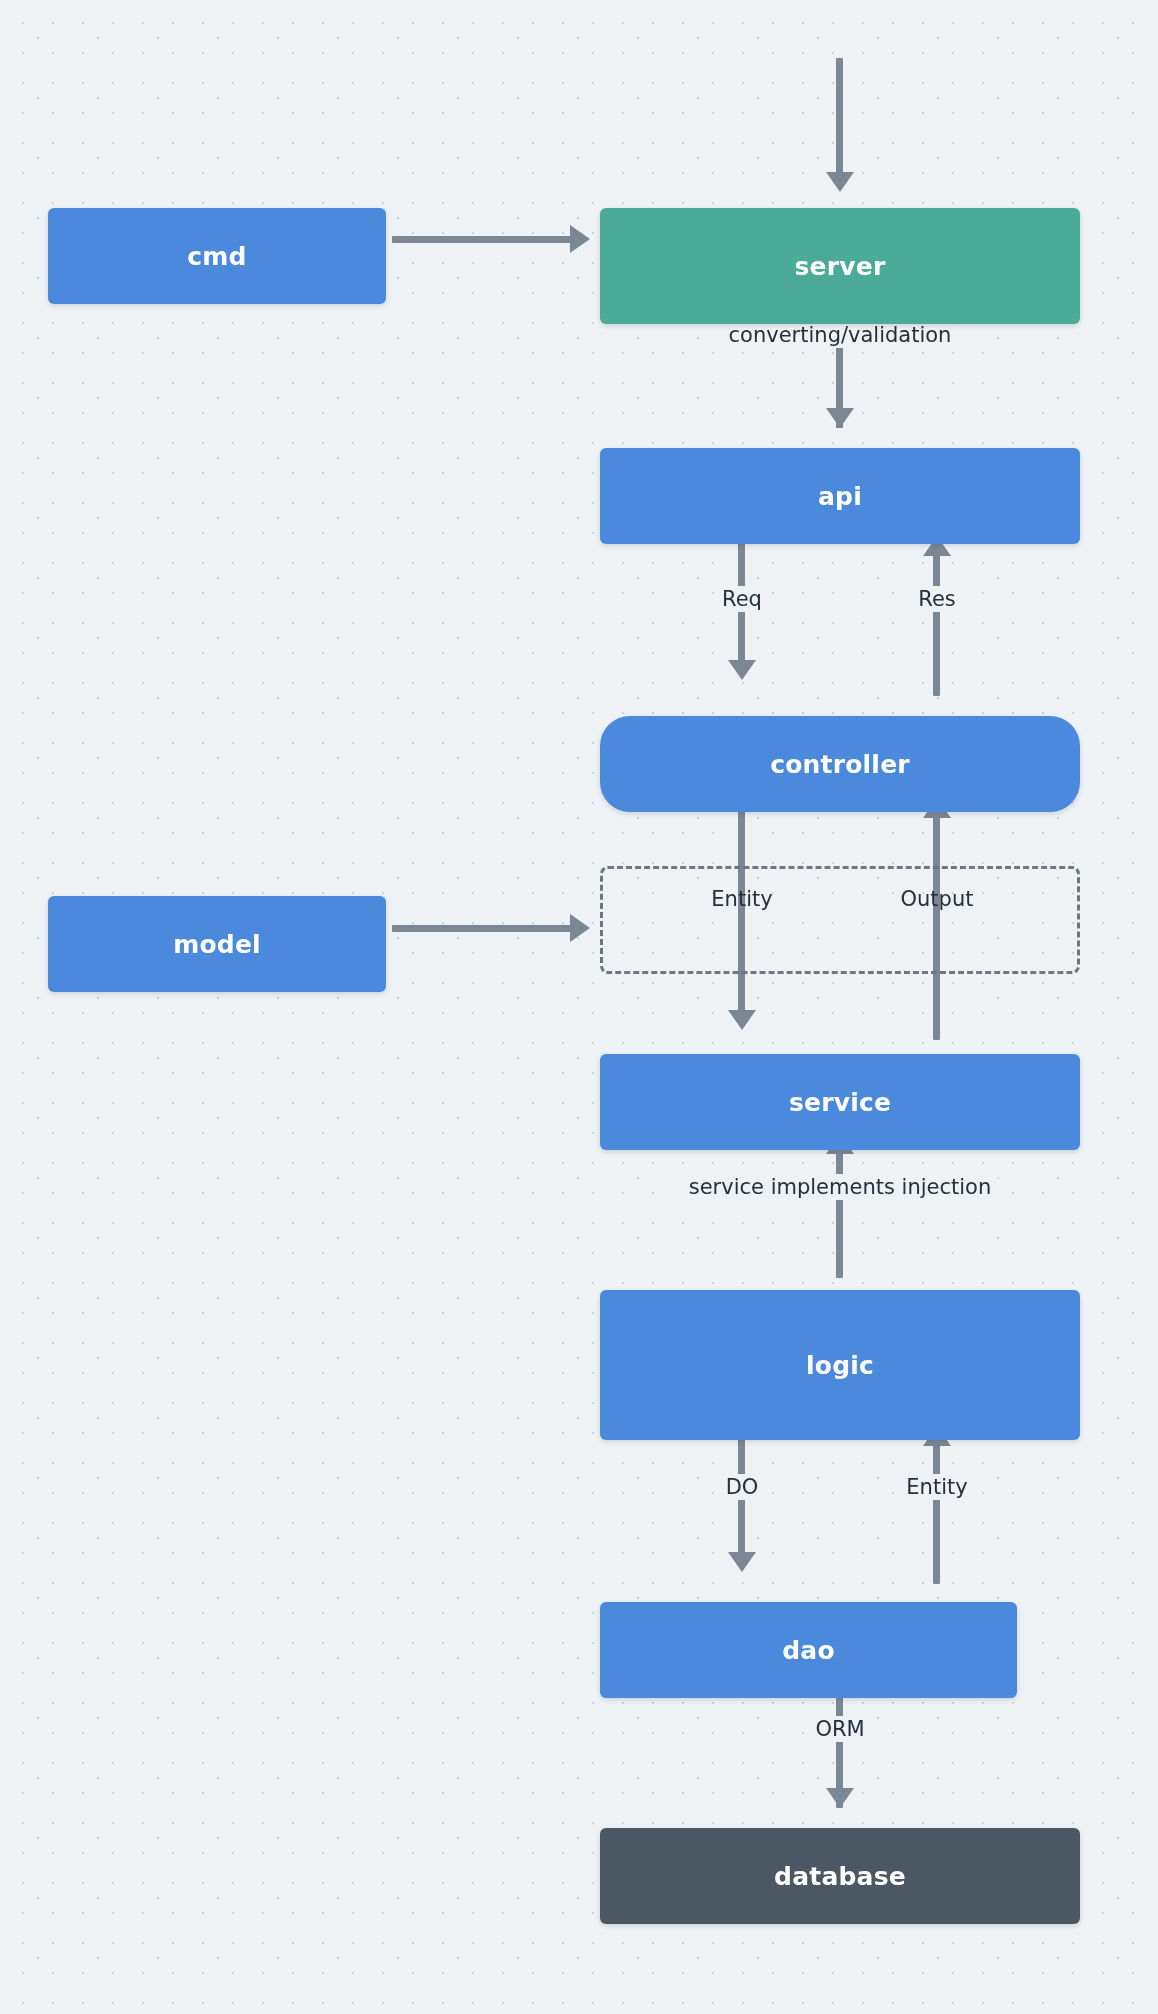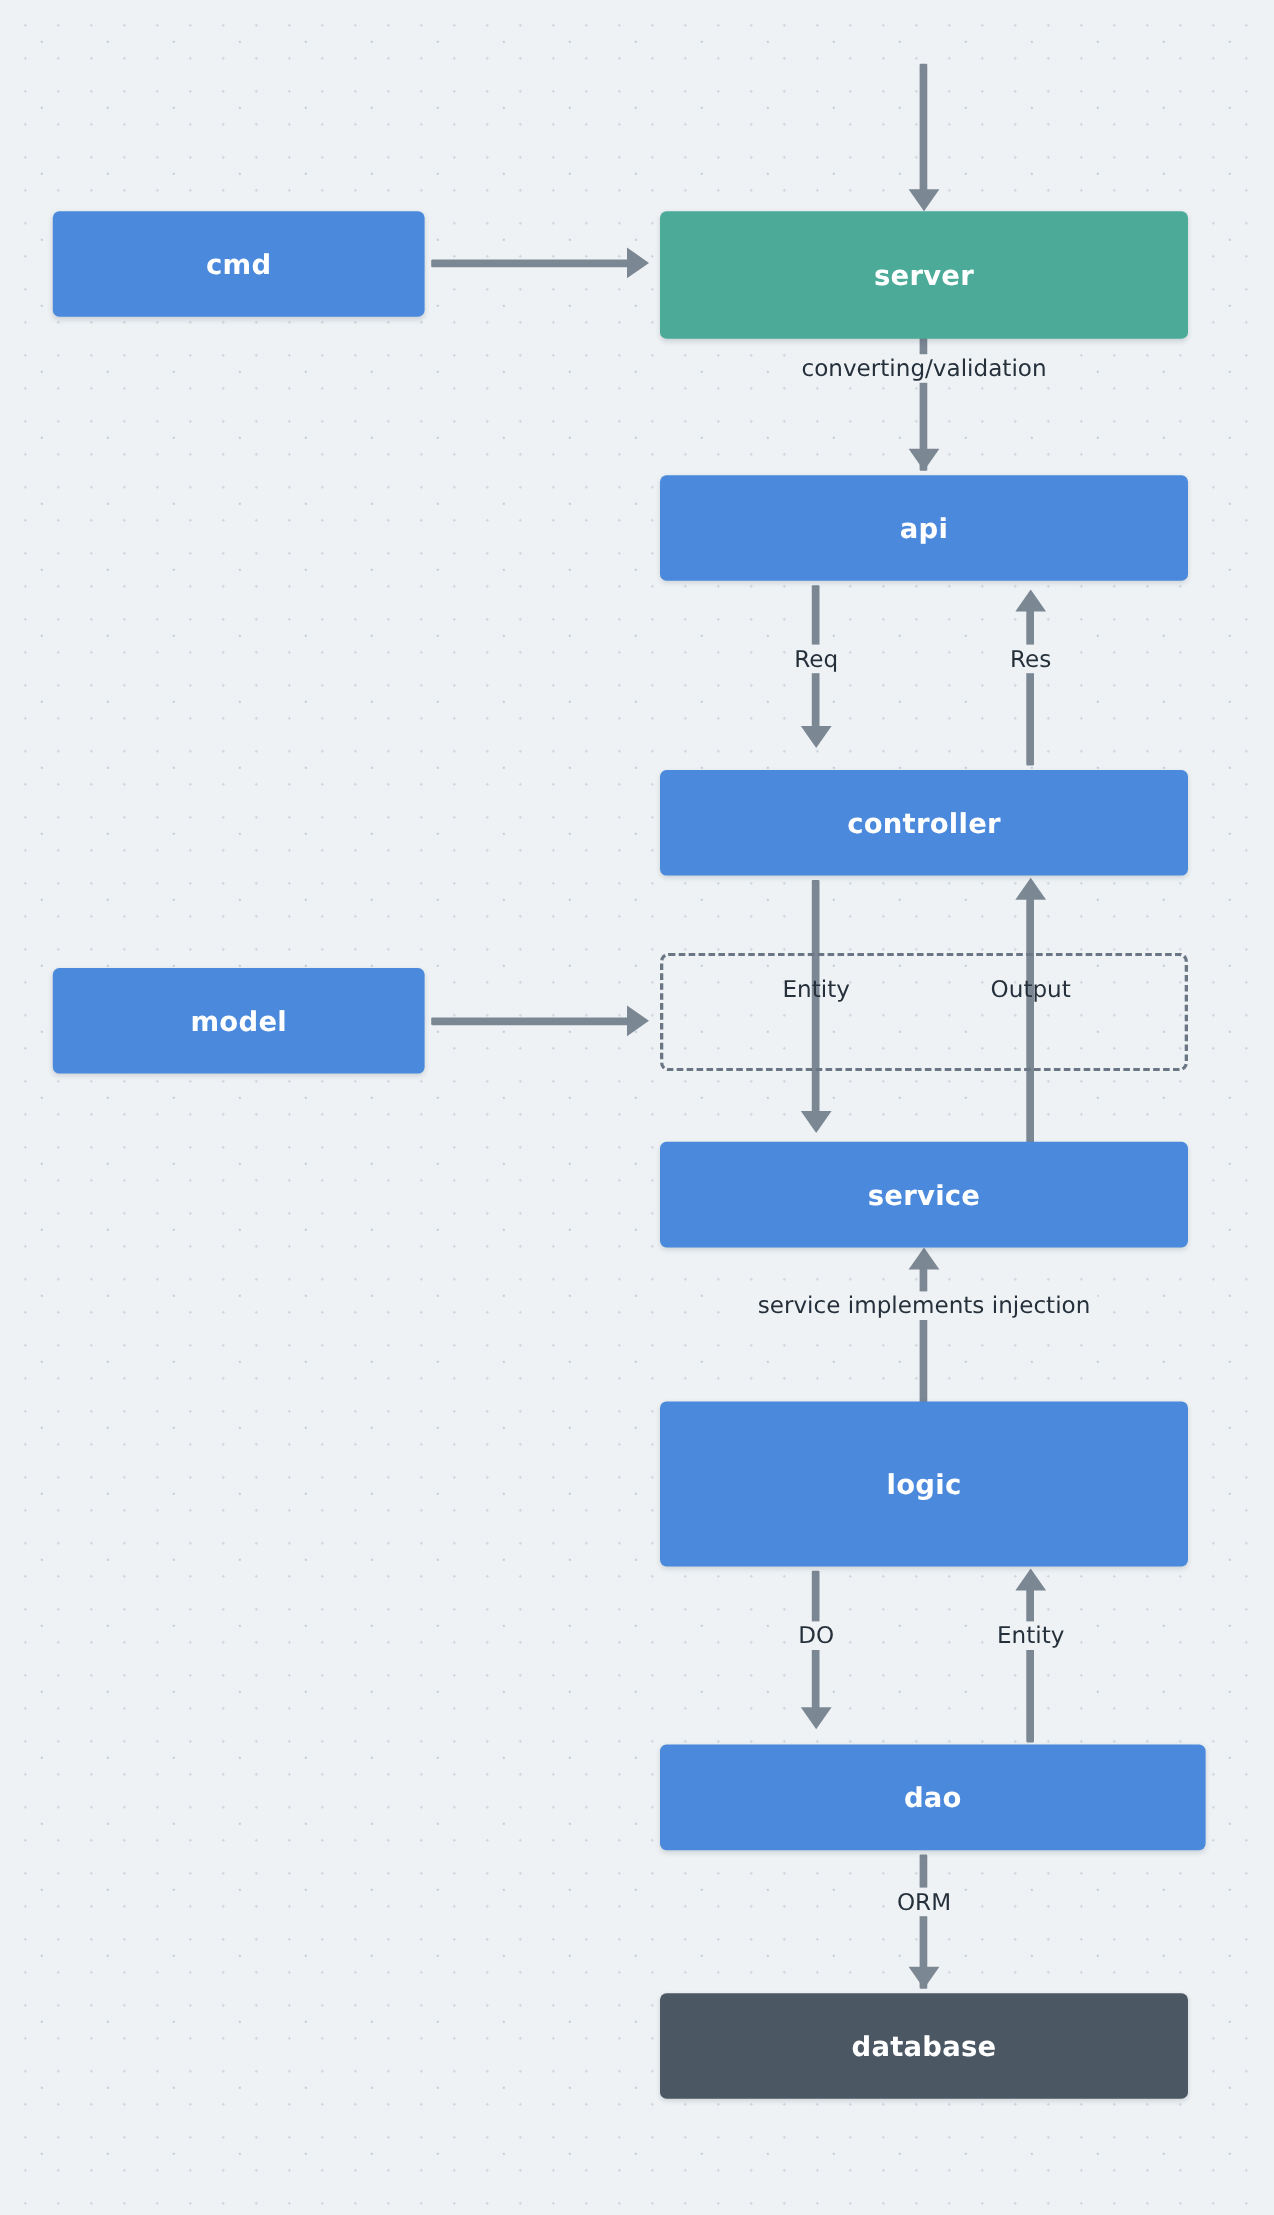--- a/index.html
+++ b/index.html
@@ -32,20 +32,21 @@
     align-items: center;
     justify-content: center;
     border-radius: 6px;
     color: #ffffff;
     font-size: 25px;
     font-weight: 700;
     letter-spacing: 0.2px;
     box-shadow: 0 2px 5px rgba(40, 55, 70, 0.16);
     box-sizing: border-box;
     user-select: none;
+    margin-top: 16px;
   }
   .node.blue  { background-color: #4a89dc; }
   .node.teal  { background-color: #4bab98; }
   .node.slate { background-color: #4c5764; }
 
   
   .dashed-group {
     position: absolute;
     border: 3px dashed #6b7684;
     border-radius: 8px;
@@ -201,37 +202,37 @@
   </div>
 
   <div class="node teal" style="left:600px; top:192px; width:480px; height:116px;">
     <span>server</span>
   </div>
 
   <div class="node blue" style="left:600px; top:432px; width:480px; height:96px;">
     <span>api</span>
   </div>
 
-  <div class="node blue" style="left:600px; top:700px; width:480px; height:96px;">
+  <div class="node blue" style="left:600px; top:700px; width:480px; height:96px;border-radius:30px;">
     <span>controller</span>
   </div>
 
   <div class="node blue" style="left:48px; top:880px; width:338px; height:96px;">
     <span>model</span>
   </div>
 
   <div class="node blue" style="left:600px; top:1038px; width:480px; height:96px;">
     <span>service</span>
   </div>
 
   <div class="node blue" style="left:600px; top:1274px; width:480px; height:150px;">
     <span>logic</span>
   </div>
 
-  <div class="node blue" style="left:600px; top:1586px; width:496px; height:96px;">
+  <div class="node blue" style="left:600px; top:1586px; width:417px; height:96px;">
     <span>dao</span>
   </div>
 
   <div class="node slate" style="left:600px; top:1812px; width:480px; height:96px;justify-content:center;">
     <span>database</span>
   </div>
 
 </div>
 
 </body></html>

